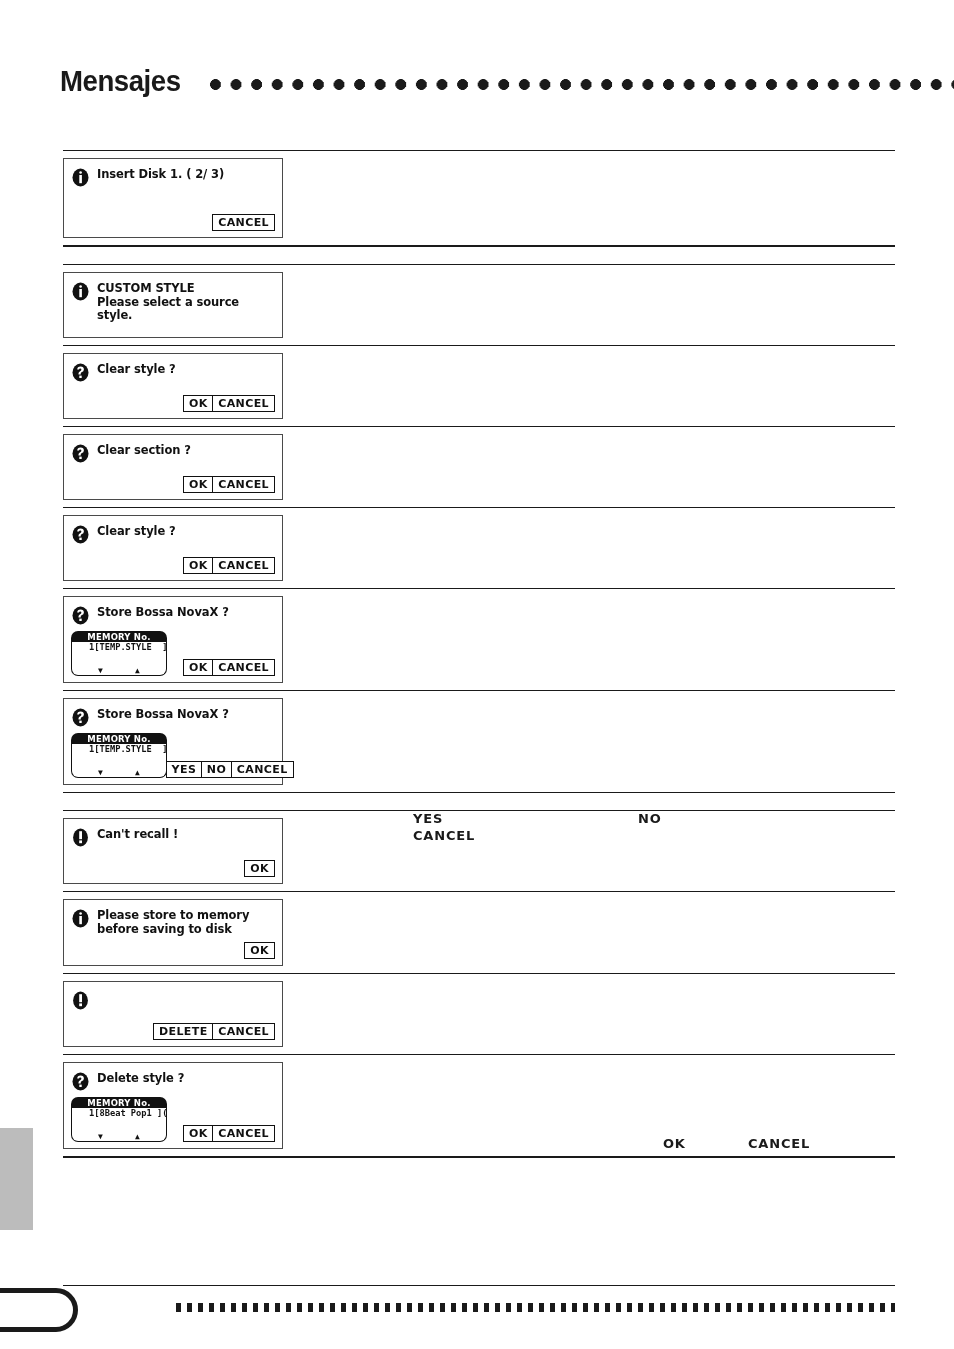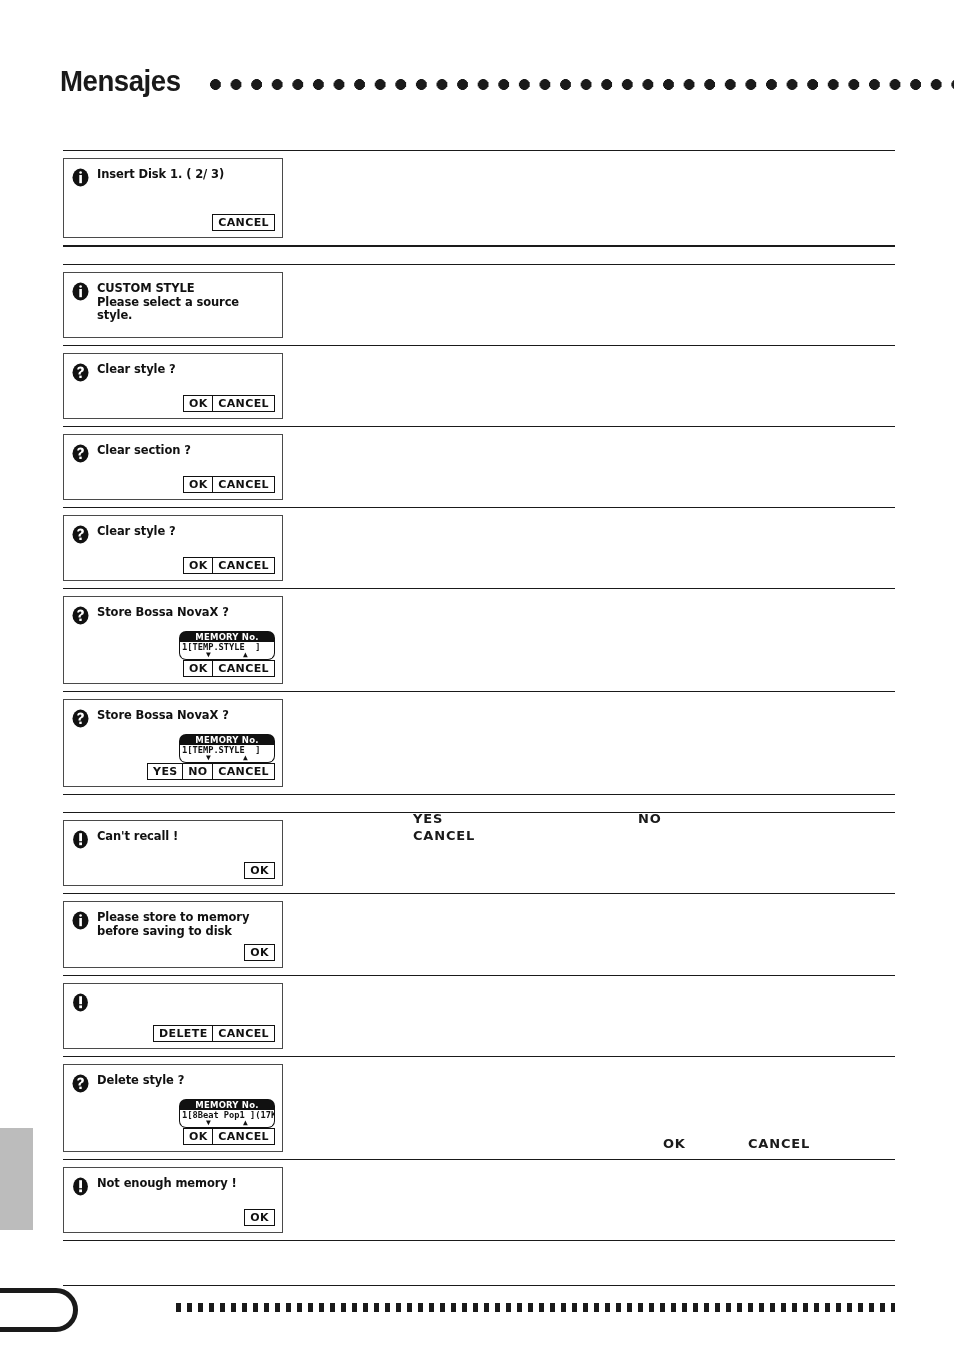--- a/index.html
+++ b/index.html
@@ -107,21 +107,20 @@
   .lcd-footer {
     margin-top: auto;
     display: flex;
     align-items: flex-end;
     justify-content: flex-end;
     gap: 0;
     padding-top: 6px;
   }
   .lcd-footer.with-mem {
     justify-content: space-between;
-    flex-direction: column;
   }
 
   .btn {
     border: 1.4px solid #111;
     background: #fff;
     font-family: "DejaVu Sans", sans-serif;
     font-weight: bold;
     font-size: 11px;
     letter-spacing: 0.4px;
     line-height: 13px;
@@ -152,23 +151,23 @@
     padding: 1px 0 0 0;
   }
   .memwidget-val {
     border: 1.3px solid #111;
     border-top: none;
     border-radius: 0 0 7px 7px;
     font-family: "DejaVu Sans Mono", monospace;
     font-weight: bold;
     font-size: 8.7px;
     line-height: 10px;
-    padding: 0 2px 0 2px;
+    padding: 0 2px 0 17px;
     position: relative;
-    height: 18px;
+    height: 34px;
     color: #111;
     white-space: pre;
     overflow: hidden;
   }
   .mem-arrows {
     position: absolute;
     left: 0; right: 0; bottom: 0px;
     display: flex;
     justify-content: space-around;
     padding: 0 10px;
@@ -468,39 +467,20 @@
             <div class="memwidget-val"><span>1[8Beat Pop1 ](17KB)</span><span class="mem-arrows"><span>▼</span><span>▲</span></span></div>
           </div>
           <div style="display:flex">
             <div class="btn">OK</div>
             <div class="btn wide">CANCEL</div>
           </div>
         </div>
       </div>
     </div>
     <div class="rule thin"></div>
-    <div class="row">
-      <div class="lcd" style="min-height:66px">
-        <div class="lcd-body">
-          <span class="lcd-icon">
-            <svg width="19" height="19" viewBox="0 0 19 19">
-              <ellipse cx="9.5" cy="9.5" rx="7.4" ry="9" fill="#111"></ellipse>
-              <rect x="8.2" y="3.2" width="2.8" height="8.0" fill="#fff"></rect>
-              <rect x="8.2" y="12.4" width="2.8" height="2.8" fill="#fff"></rect>
-            </svg>
-          </span>
-          <span class="lcd-text">Not enough memory !</span>
-        </div>
-        <div class="lcd-footer">
-          <div style="display:flex">
-            <div class="btn">OK</div>
-          </div>
-        </div>
-      </div>
-    </div>
     <div class="rule"></div>
   </div>
 
 <div class="footer-rule"></div>
 <div class="footer-dots"></div>
 <div class="page-num-box"></div>
 <div class="page-num"></div>
 
 <div class="side-labels" style="left: 413px; top: 810px; white-space: pre-line;">YES
 CANCEL</div>

